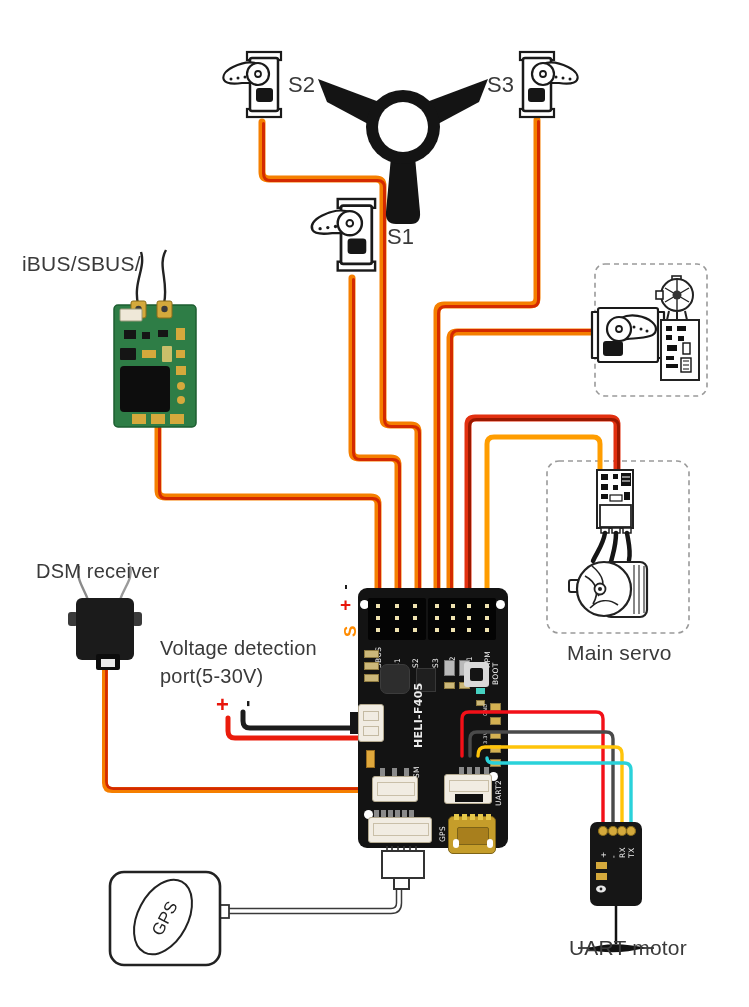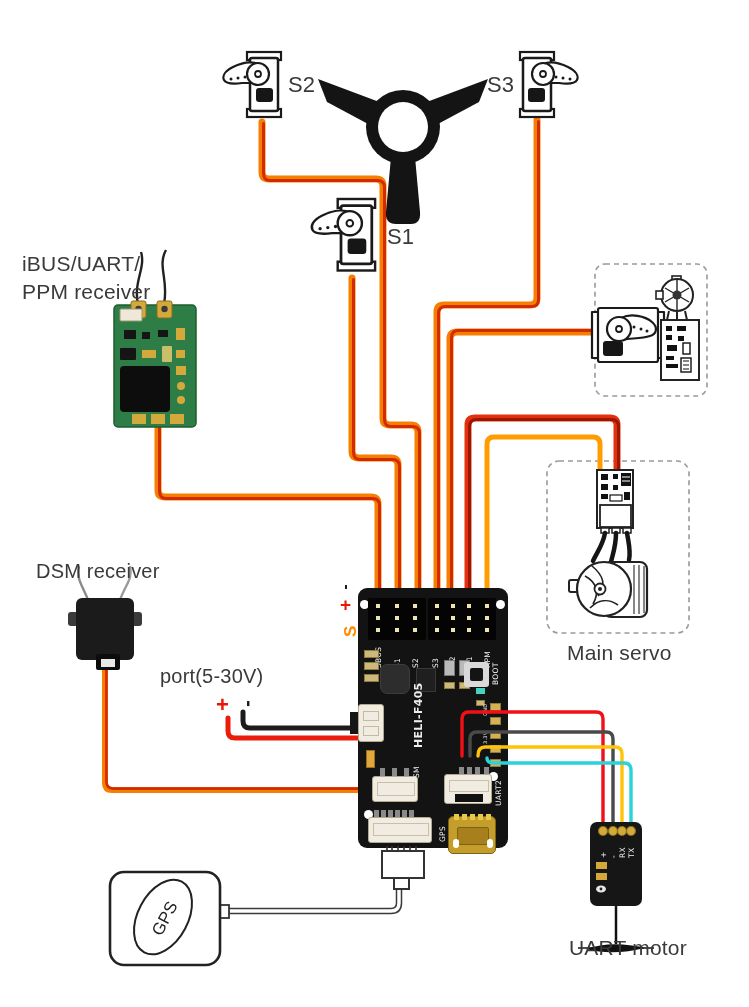--- a/index.html
+++ b/index.html
@@ -355,27 +355,27 @@
       <line x1="616" y1="906" x2="616" y2="944" stroke="#111" stroke-width="2.5"></line>
       <line x1="578" y1="948" x2="654" y2="948" stroke="#111" stroke-width="1.6"></line>
       <path d="M586,949 Q612,940 645,948 Q613,956 586,949 Z" fill="#111"></path>
     </g>
   </svg>
 
   <div class="lbl big" style="left:288px;top:72px;">S2</div>
   <div class="lbl big" style="left:487px;top:72px;">S3</div>
   <div class="lbl big" style="left:387px;top:224px;">S1</div>
 
-  <div class="lbl" style="left:22px;top:252px;">iBUS/UART/</div>
-  <div class="lbl" style="left:22px;top:280px;">PPM receiver</div>
+  <div class="lbl" style="left:22px;top:252px;">iBUS/SBUS/</div>
 
   <div class="lbl" style="left:567px;top:641px;">Main servo</div>
 
   <div class="lbl" style="left:36px;top:560px;font-size:20px;">DSM receiver</div>
 
+  <div class="lbl" style="left:160px;top:637px;font-size:20px;">Voltage detection</div>
   <div class="lbl" style="left:160px;top:665px;font-size:20px;">port(5-30V)</div>
   <span class="plus" style="left:216px;top:692px;font-size:22px;">+</span>
   <span class="minus" style="left:246px;top:692px;font-size:20px;transform:rotate(90deg);">-</span>
 
   <span class="minus" style="left:344px;top:578px;font-size:16px;transform:rotate(90deg);">-</span>
   <span class="plus" style="left:340px;top:594px;font-size:19px;">+</span>
   <span class="smark" style="left:341px;top:637px;font-size:17px;">S</span>
 
   <span class="vlabel" style="left:599px;top:858px;">+</span>
   <span class="vlabel" style="left:609px;top:858px;">-</span>

